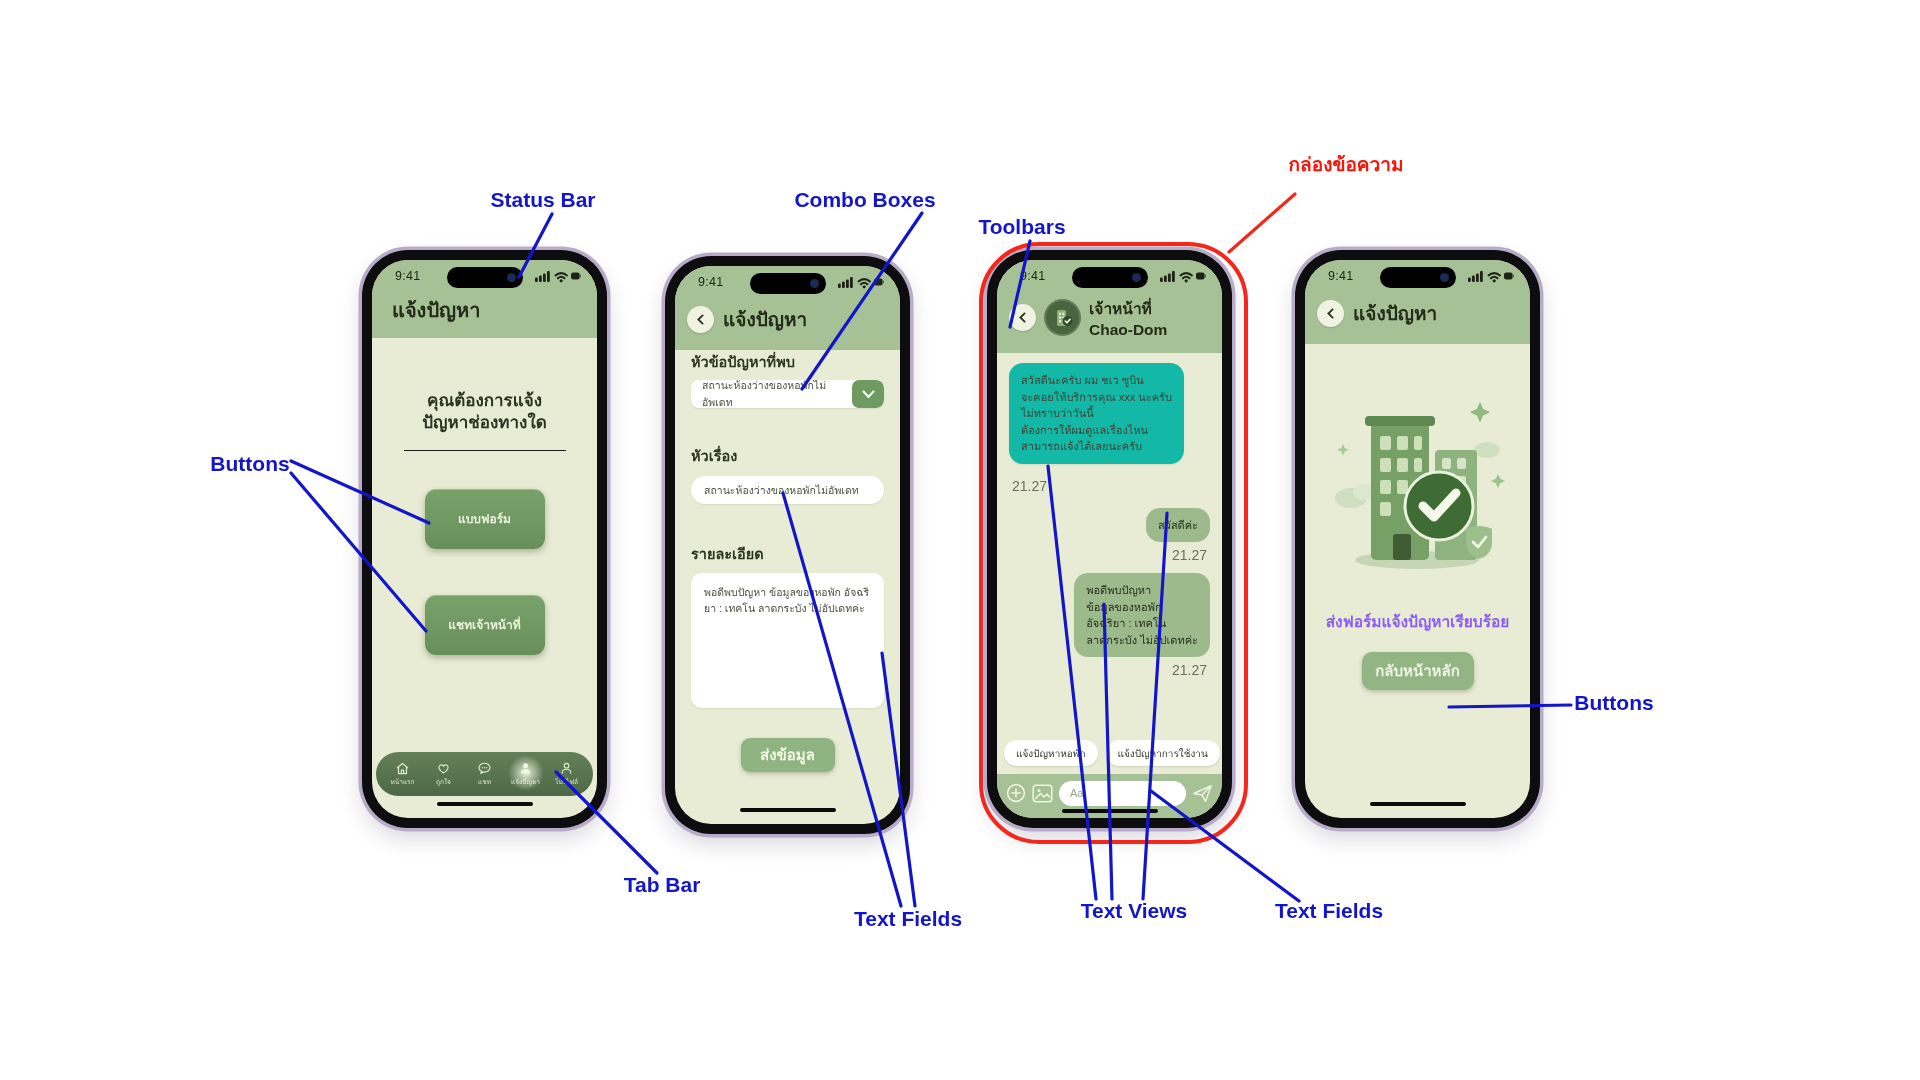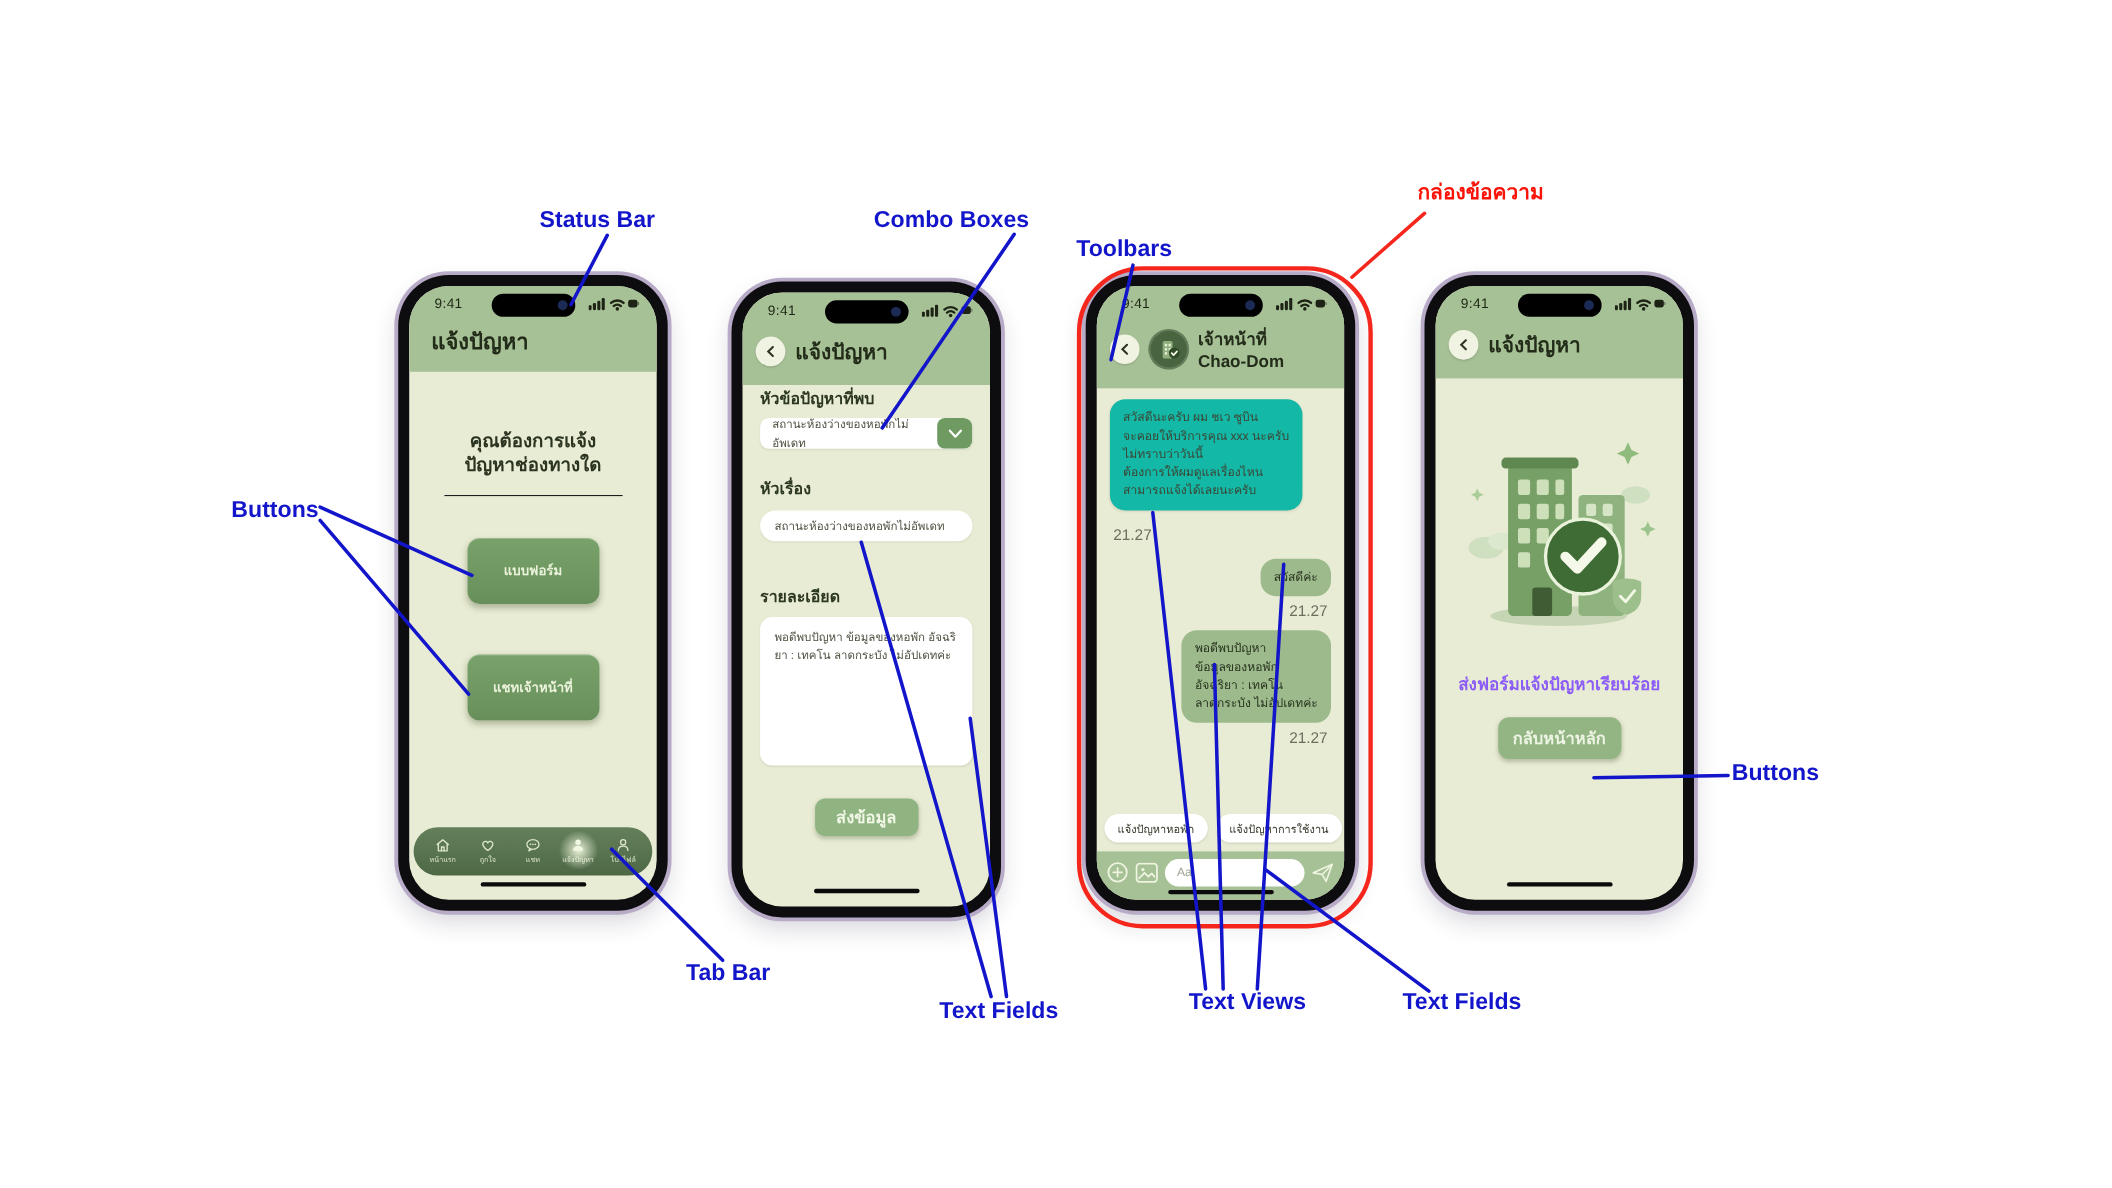--- a/index.html
+++ b/index.html
@@ -45,21 +45,21 @@
           padding:0 6px;}
   .tab-item{position:relative;display:flex;flex-direction:column;align-items:center;gap:1px;width:38px;}
   .tab-item .tlabel{font-size:6.5px;color:#dde7ca;white-space:nowrap;}
   .tab-item.active::before{content:'';position:absolute;top:-6px;left:50%;transform:translateX(-50%);
           width:36px;height:36px;border-radius:50%;
           background:radial-gradient(circle,rgba(240,248,222,.95) 0%,rgba(240,248,222,0) 70%);}
   .tab-item svg{position:relative;z-index:1;}
   
   .p2-content{flex:1;padding:0 16px;position:relative;}
   .flabel{margin-top:0;font-size:14.5px;font-weight:bold;color:#2c3722;}
-  .flabel.l2{margin-top:24px;} .flabel.l3{margin-top:38px;}
+  .flabel.l2{margin-top:36px;} .flabel.l3{margin-top:38px;}
   .combo{display:flex;height:28px;margin-top:7px;background:#fff;border-radius:8px;overflow:hidden;
          box-shadow:0 1px 2px rgba(0,0,0,.08);}
   .combo-text{flex:1;display:flex;align-items:center;padding-left:11px;font-size:10.5px;color:#4c5140;}
   .combo-btn{width:32px;margin:0;background:#6f9b62;display:flex;align-items:center;justify-content:center;
              border-radius:7px;}
   .field{height:28px;margin-top:9px;background:#fff;border-radius:14px;display:flex;align-items:center;
          padding-left:13px;font-size:10.5px;color:#4c5140;box-shadow:0 1px 2px rgba(0,0,0,.08);}
   .textarea{height:135px;margin-top:8px;background:#fff;border-radius:11px;padding:11px 13px;
             font-size:10.5px;line-height:1.55;color:#4c5140;box-sizing:border-box;box-shadow:0 1px 2px rgba(0,0,0,.08);}
   .submitbtn{width:94px;height:34px;margin:30px auto 0;border-radius:9px;background:#8fb481;
@@ -114,21 +114,21 @@
     <line x1="1143" y1="899" x2="1167" y2="513"></line>
     <line x1="1299" y1="901" x2="1151" y2="791"></line>
     <line x1="1449" y1="707" x2="1571" y2="705"></line>
   </g>
   <line x1="1295" y1="194" x2="1229" y2="252" stroke="#f5261c" stroke-width="3.2" stroke-linecap="round"></line>
 </svg>
 
 <div class="anno" style="left:543px;top:200px">Status Bar</div>
 <div class="anno" style="left:865px;top:200px">Combo Boxes</div>
 <div class="anno" style="left:1022px;top:227px">Toolbars</div>
-<div class="anno red" style="left:1346px;top:174px">กล่องข้อความ</div>
+<div class="anno red" style="left:1346px;top:164px">กล่องข้อความ</div>
 <div class="anno" style="left:250px;top:464px">Buttons</div>
 <div class="anno" style="left:662px;top:885px">Tab Bar</div>
 <div class="anno" style="left:908px;top:919px">Text Fields</div>
 <div class="anno" style="left:1134px;top:911px">Text Views</div>
 <div class="anno" style="left:1329px;top:911px">Text Fields</div>
 <div class="anno" style="left:1614px;top:703px">Buttons</div>
 
 <div class="red-outline"></div>
 
 <div class="phone" style="left:362px;top:250px">

